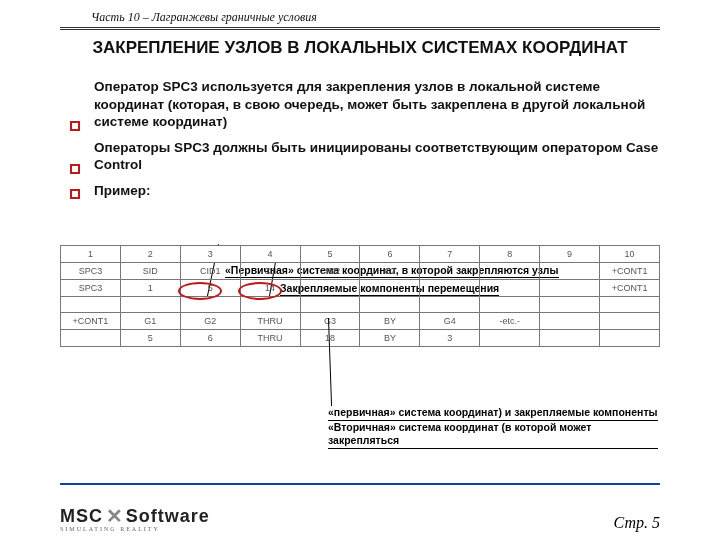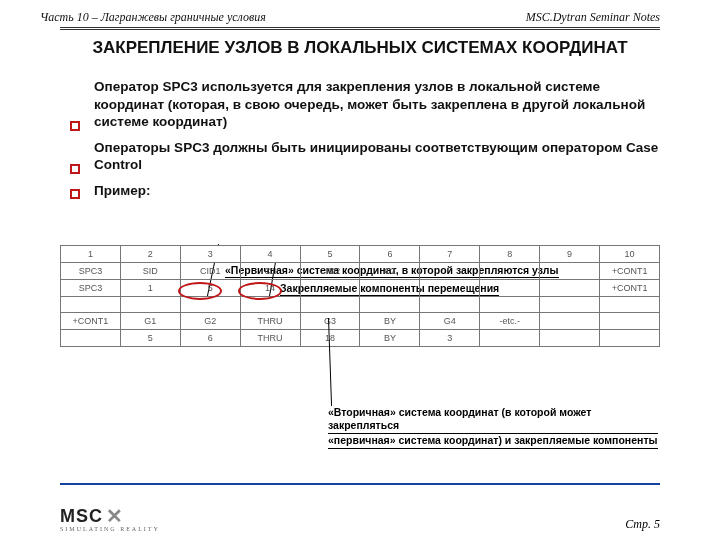--- a/index.html
+++ b/index.html
@@ -8,21 +8,21 @@
     width: 720px;
     height: 540px;
     background: #fff;
     font-family: "Times New Roman", serif;
     position: relative;
     overflow: hidden;
   }
   .header {
     display: flex;
     justify-content: space-between;
-    padding: 10px 60px 2px 40px;
+    padding: 10px 60px 2px 91px;
     font-style: italic;
     font-size: 12px;
     color: #111;
   }
   .hr-top {
     margin: 0 60px 2px 60px;
     border: none;
     border-top: 1px solid #333;
     border-bottom: 1px solid #333;
     height: 3px;
@@ -154,36 +154,35 @@
     color: #666;
     margin-top: -2px;
   }
   .footer-right {
     text-align: right;
     font-style: italic;
     font-size: 12px;
   }
   .page-num {
     font-family: "Times New Roman", serif;
-    font-size: 12px;
+    font-size: 16px;
     margin-top: 4px;
     text-align: center;
   }
   .diag {
     position: absolute;
     background: #000;
     transform-origin: top left;
   }
 </style>
 </head>
 <body>
 
 <div class="header">
   <span>Часть 10 – Лагранжевы граничные условия</span>
-  <span>MSC.Dytran Seminar Notes</span>
 </div>
 <div class="hr-top"></div>
 
 <div class="title">ЗАКРЕПЛЕНИЕ УЗЛОВ В ЛОКАЛЬНЫХ СИСТЕМАХ КООРДИНАТ</div>
 
 <div class="bullets">
   <div class="bullet">
     <div class="bullet-box"></div>
     <div class="bullet-text">Оператор SPC3 используется для закрепления узлов в локальной системе координат (которая, в свою очередь, может быть закреплена в другой локальной системе координат)</div>
   </div>
@@ -283,32 +282,33 @@
           <td></td>
     </tr>
   </tbody>
     </table>
 
   <div class="oval" style="left:118px; top:37px; width:44px; height:18px;"></div>
   <div class="oval" style="left:178px; top:37px; width:44px; height:18px;"></div>
 </div>
 
 <div class="callout-box">
+  <span class="underline">«первичная» система координат) и закрепляемые компоненты</span>
   <span class="underline">«Вторичная» система координат (в которой может закрепляться</span>
-  <span class="underline">«первичная» система координат) и закрепляемые компоненты</span>
 </div>
 
 <div class="diag" style="left:328px; top:318px; width:1px; height:88px; transform:rotate(-2deg);"></div>
 
 <div class="footer-hr"></div>
 
 <div class="footer">
   <div>
     <div class="logo">
       <span class="big">MSC</span>
       <span class="x">✕</span>
+      <span class="big">Software</span>
     </div>
     <div class="logo-sub">SIMULATING REALITY</div>
   </div>
   <div class="footer-right">
     <div class="page-num">Стр. 5</div>
   </div>
 </div>
 
 </body></html>

